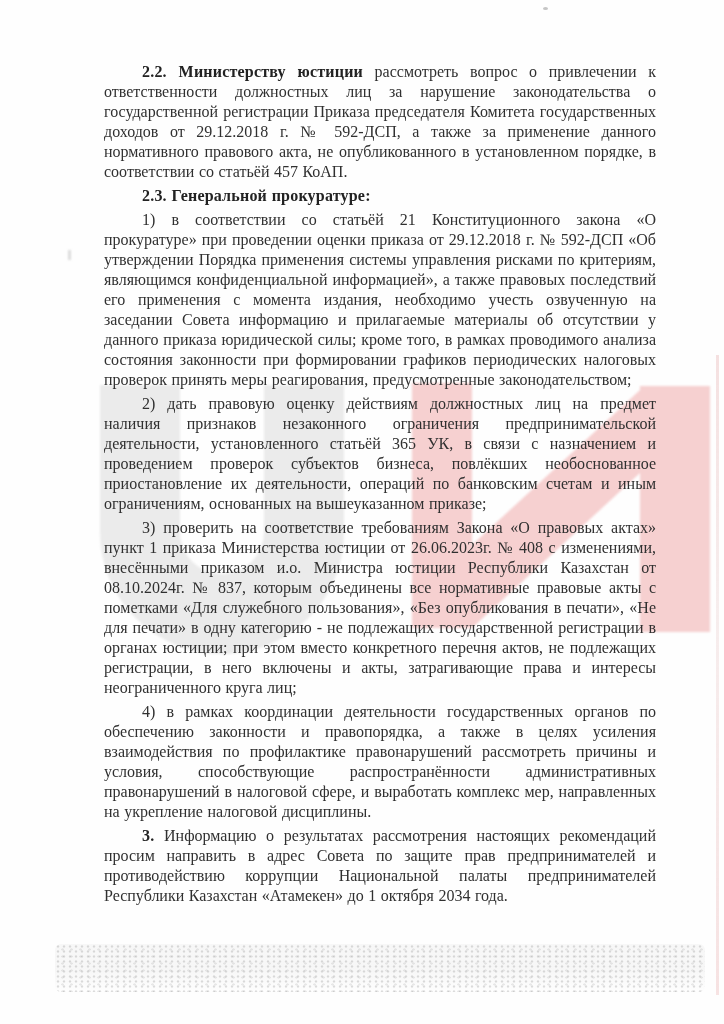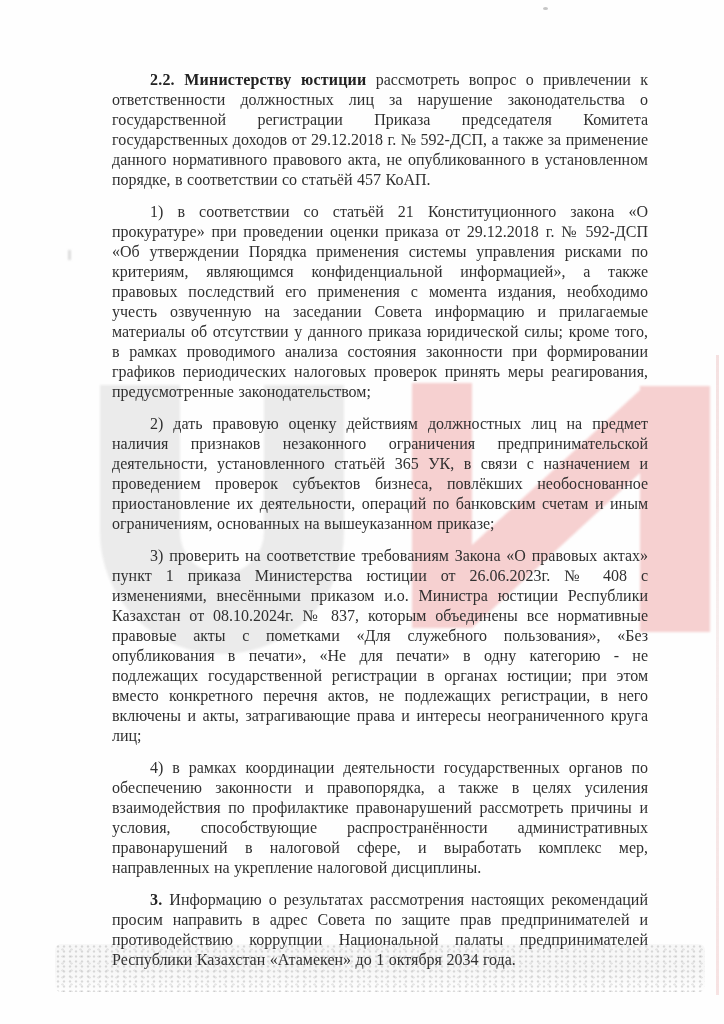--- a/index.html
+++ b/index.html
@@ -25,21 +25,21 @@
     z-index: 2;
     top: 58px;
     left: 100px;
     width: 560px;
     color: #303030;
     font-size: 16px;
     line-height: 20px;
     text-align: justify;
   }
   .content p {
-    margin: 12px;
+    margin: 4px;
     text-indent: 38px;
     word-spacing: 0.5px;
   }
   .content b { color: #222; letter-spacing: 0.2px; }
   
   .smudge {
     position: absolute;
     z-index: 1;
     left: 55px;
     top: 944px;
@@ -103,20 +103,21 @@
     <g>
       <rect x="412" y="383" width="60" height="245" fill="#f6d0d0"></rect>
       <rect x="640" y="386" width="70" height="246" fill="#f6d0d0"></rect>
       <polygon points="472,545 640,390 640,473 472,628" fill="#f6d0d0"></polygon>
     </g>
   </svg>
 
   <div class="content">
     <p><b>2.2. Министерству юстиции</b><span> рассмотреть вопрос о привлечении к ответственности должностных лиц за нарушение законодательства о государственной регистрации Приказа председателя Комитета государственных доходов от 29.12.2018 г. № 592-ДСП, а также за применение данного нормативного правового акта, не опубликованного в установленном порядке, в соответствии со статьёй 457 КоАП.</span></p>
 
+    <p><b>2.3. Генеральной прокуратуре:</b><span></span></p>
 
     <p><b></b><span>1) в соответствии со статьёй 21 Конституционного закона «О прокуратуре» при проведении оценки приказа от 29.12.2018 г. № 592-ДСП «Об утверждении Порядка применения системы управления рисками по критериям, являющимся конфиденциальной информацией», а также правовых последствий его применения с момента издания, необходимо учесть озвученную на заседании Совета информацию и прилагаемые материалы об отсутствии у данного приказа юридической силы; кроме того, в рамках проводимого анализа состояния законности при формировании графиков периодических налоговых проверок принять меры реагирования, предусмотренные законодательством;</span></p>
 
     <p><b></b><span>2) дать правовую оценку действиям должностных лиц на предмет наличия признаков незаконного ограничения предпринимательской деятельности, установленного статьёй 365 УК, в связи с назначением и проведением проверок субъектов бизнеса, повлёкших необоснованное приостановление их деятельности, операций по банковским счетам и иным ограничениям, основанных на вышеуказанном приказе;</span></p>
 
     <p><b></b><span>3) проверить на соответствие требованиям Закона «О правовых актах» пункт 1 приказа Министерства юстиции от 26.06.2023г. № 408 с изменениями, внесёнными приказом и.о. Министра юстиции Республики Казахстан от 08.10.2024г. № 837, которым объединены все нормативные правовые акты с пометками «Для служебного пользования», «Без опубликования в печати», «Не для печати» в одну категорию - не подлежащих государственной регистрации в органах юстиции; при этом вместо конкретного перечня актов, не подлежащих регистрации, в него включены и акты, затрагивающие права и интересы неограниченного круга лиц;</span></p>
 
     <p><b></b><span>4) в рамках координации деятельности государственных органов по обеспечению законности и правопорядка, а также в целях усиления взаимодействия по профилактике правонарушений рассмотреть причины и условия, способствующие распространённости административных правонарушений в налоговой сфере, и выработать комплекс мер, направленных на укрепление налоговой дисциплины.</span></p>
 
     <p><b>3.</b><span> Информацию о результатах рассмотрения настоящих рекомендаций просим направить в адрес Совета по защите прав предпринимателей и противодействию коррупции Национальной палаты предпринимателей Республики Казахстан «Атамекен» до 1 октября 2034 года.</span></p>

